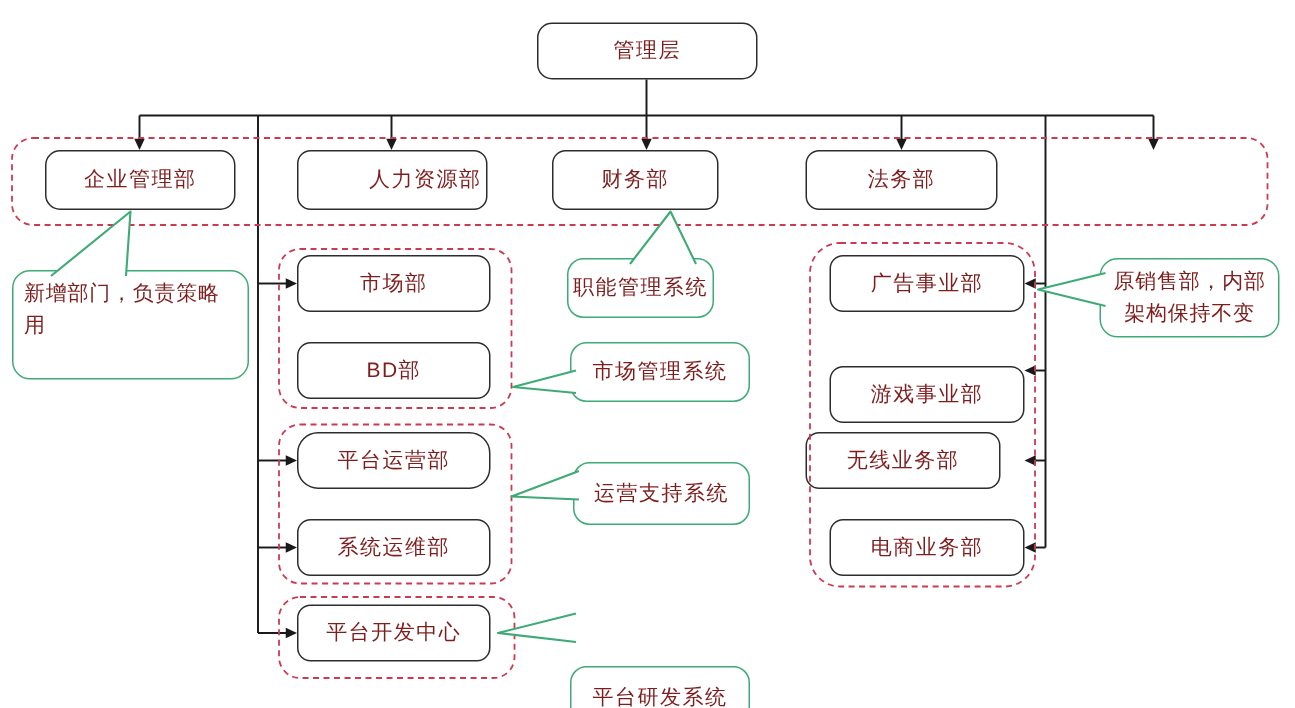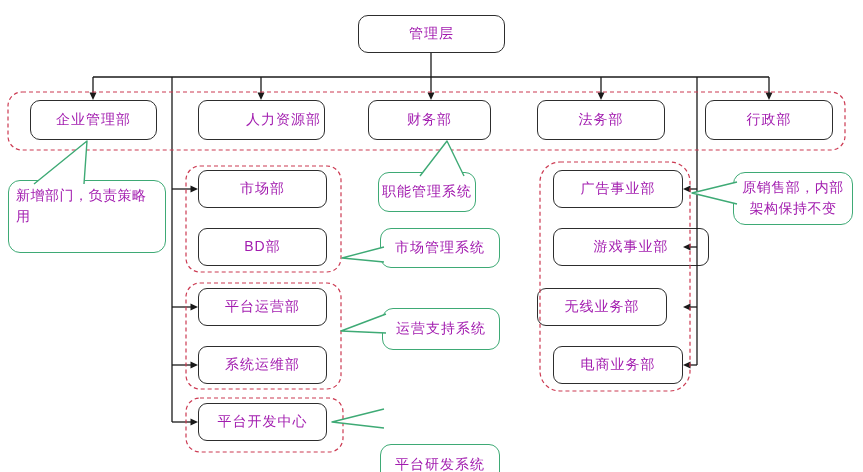--- a/index.html
+++ b/index.html
@@ -1,17 +1,17 @@
 <!DOCTYPE html>
 <html><head>
 <meta charset="utf-8">
 <style>
   html,body{margin:0;padding:0;background:#fff;}
   .stage{position:relative;width:863px;height:472px;background:#fff;overflow:hidden;
-         font-family:"Liberation Sans","DejaVu Sans",sans-serif;color:#a21caf;}
+         font-family:"Liberation Sans","DejaVu Sans",sans-serif;color:#7f1d1d;}
   .node{position:absolute;display:flex;align-items:center;justify-content:center;
         background:#fff;border:1.4px solid #2d2d2d;border-radius:9px;
         font-size:14px;letter-spacing:1px;box-sizing:border-box;z-index:2;}
   .callout{position:absolute;display:flex;align-items:center;justify-content:center;
         background:#fff;border:1.4px solid #3eaa75;border-radius:11px;
         font-size:14px;letter-spacing:1px;box-sizing:border-box;z-index:3;}
   .note{position:absolute;background:#fff;border:1.4px solid #3eaa75;border-radius:12px;
         font-size:14px;letter-spacing:.5px;box-sizing:border-box;z-index:3;padding:4px 7px;}
   .note .ln{line-height:1.5;white-space:nowrap;}
   .note.center{text-align:center;}
@@ -25,50 +25,47 @@
   <div class="node" style="left:358px;top:15px;width:147px;height:38px;border-radius:10px;">
     <span>管理层</span>
   </div>
 
   <div class="node" style="left:30px;top:100px;width:127px;height:40px;border-radius:10px;">
     <span>企业管理部</span>
   </div>
   <div class="node" style="left:198px;top:100px;width:127px;height:40px;padding-left:44px;">
     <span>人力资源部</span>
   </div>
-  <div class="node" style="left:368px;top:100px;width:123px;height:40px;font-family:Liberation Mono, monospace;">
+  <div class="node" style="left:368px;top:100px;width:111px;height:40px;font-family:Liberation Mono, monospace;">
     <span>财务部</span>
   </div>
   <div class="node" style="left:537px;top:100px;width:128px;height:40px;">
     <span>法务部</span>
-  </div>
-  <div class="node" style="left:705px;top:100px;width:128px;height:40px;">
-    <span>行政部</span>
   </div>
 
   <div class="node" style="left:198px;top:228px;width:129px;height:38px;">
     <span>BD部</span>
   </div>
   <div class="node" style="left:198px;top:170px;width:129px;height:38px;">
     <span>市场部</span>
   </div>
-  <div class="node" style="left:198px;top:288px;width:129px;height:38px;">
+  <div class="node" style="left:198px;top:288px;width:129px;height:38px;border-radius:14px;">
     <span>平台运营部</span>
   </div>
   <div class="node" style="left:198px;top:346px;width:129px;height:38px;">
     <span>系统运维部</span>
   </div>
   <div class="node" style="left:198px;top:403px;width:129px;height:38px;">
     <span>平台开发中心</span>
   </div>
 
   <div class="node" style="left:553px;top:170px;width:130px;height:38px;">
     <span>广告事业部</span>
   </div>
-  <div class="node" style="left:553px;top:228px;width:156px;height:38px;">
+  <div class="node" style="left:553px;top:244px;width:130px;height:38px;">
     <span>游戏事业部</span>
   </div>
   <div class="node" style="left:537px;top:288px;width:130px;height:38px;">
     <span>无线业务部</span>
   </div>
   <div class="node" style="left:553px;top:346px;width:130px;height:38px;">
     <span>电商业务部</span>
   </div>
 
   <div class="callout" style="left:378px;top:172px;width:98px;height:40px;">

